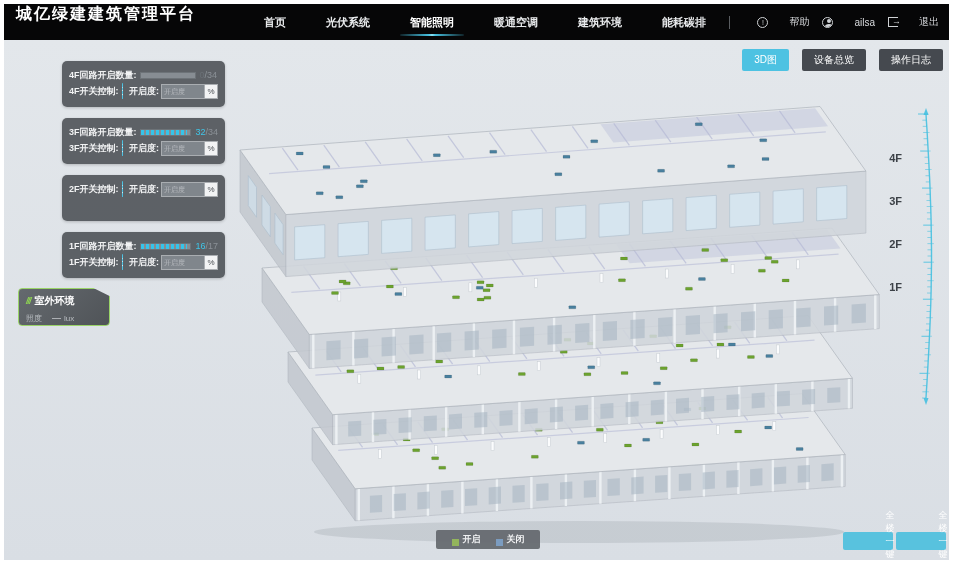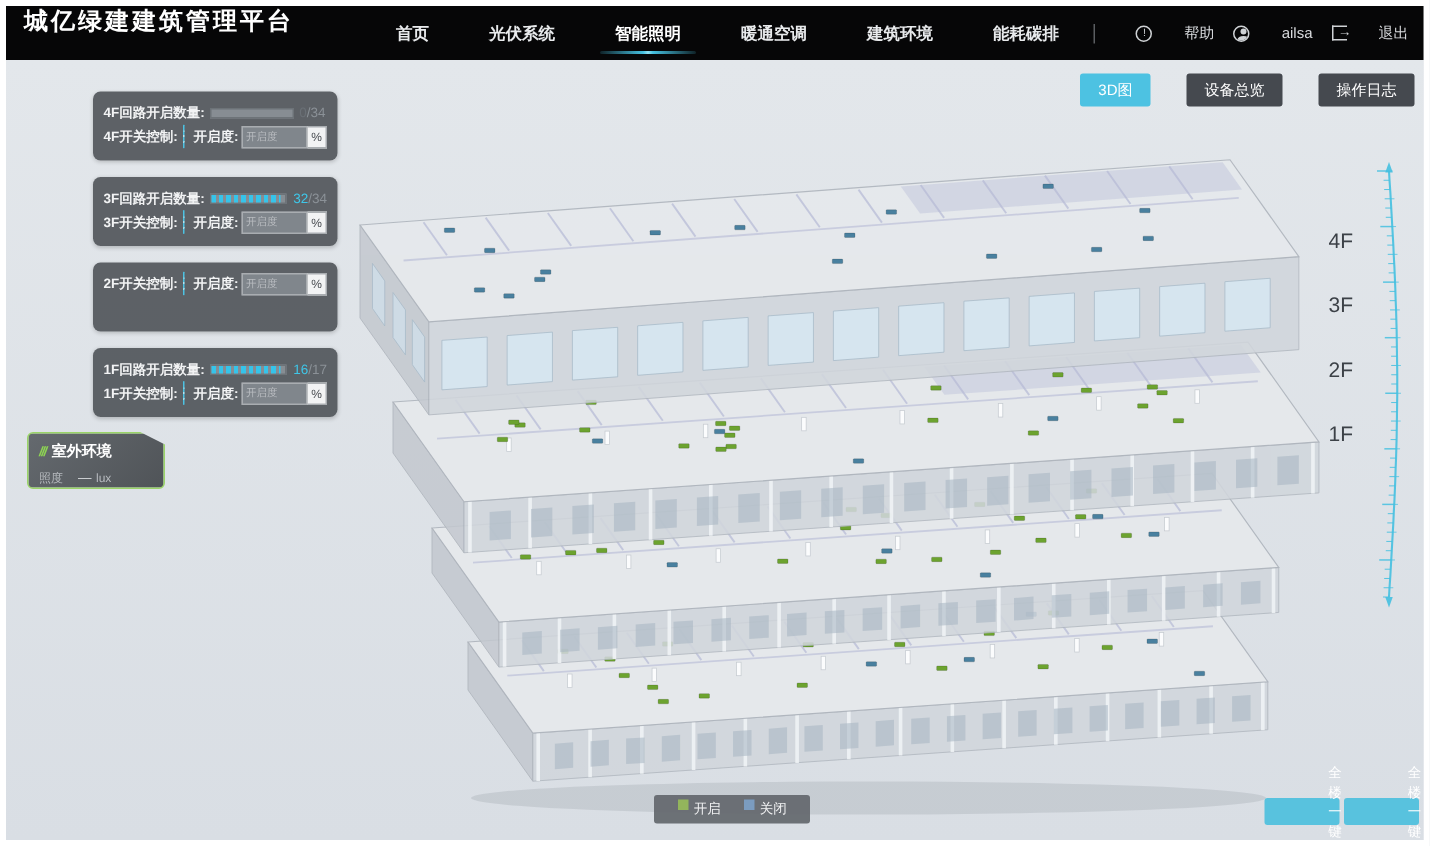--- a/index.html
+++ b/index.html
@@ -23,21 +23,21 @@
   .user-glyph::before { content:""; position:absolute; left:3.5px; top:1.5px; width:4px; height:4px; border-radius:50%; background:#cfd2d5; }
   .user-glyph::after { content:""; position:absolute; left:1.5px; top:6.5px; width:8px; height:5px; border-radius:50% 50% 0 0; background:#cfd2d5; }
   .logout-glyph { position:relative; width:10px; height:10px; border:1px solid #cfd2d5; border-right:none; margin-right:4px; }
   .logout-glyph::after { content:"\2192"; position:absolute; left:3px; top:-2px; font-size:9px; color:#cfd2d5; }
 
   
   .main { position:relative; width:945px; height:520px; background:linear-gradient(#e3e7eb, #d9dee4); overflow:hidden; }
   #building { position:absolute; left:0; top:0; }
 
   
-  .toolbar { position:absolute; top:9px; right:6px; display:flex; gap:24px; z-index:5; }
+  .toolbar { position:absolute; top:9px; right:6px; display:flex; gap:13px; z-index:5; }
   .tbtn { height:22px; padding:0 12px; font-size:10px; color:#fff; display:flex; align-items:center; justify-content:center; border:none; border-radius:2px; cursor:pointer; background:#45494f; font-family:inherit; }
   .tbtn.active { background:#4dc2e2; }
 
   
   .panels { position:absolute; left:14px; top:21px; z-index:5; }
   .fpanel { width:163px; height:46px; background:rgba(74,78,83,.88); border-radius:5px; margin-bottom:11px; padding:6px 7px 0 7px; box-shadow:0 1px 3px rgba(0,0,0,.2);margin-left:44px; }
   .prow { display:flex; align-items:center; height:16px; }
   .plabel { color:#f2f3f4; font-size:9px; font-weight:bold; white-space:nowrap; }
   .prog-track { width:56px; height:7px; background:#878d93; border:1px solid #6d7378; margin:0 4px 0 3px; }
   .prog-fill { height:100%; background:repeating-linear-gradient(90deg,#35c4ea 0 3px,#6d7artifact 0) ; }
@@ -58,26 +58,26 @@
     border:1px solid #9ad468; border-radius:4px; padding:5px 7px;
     clip-path:polygon(0 0, 82% 0, 100% 22%, 100% 100%, 0 100%); }
   .outdoor .trow { display:flex; align-items:center; }
   .slashes { color:#8fd653; font-size:9px; font-weight:bold; letter-spacing:-1px; margin-right:4px; font-style:italic; }
   .outdoor .otitle { color:#fff; font-size:10px; font-weight:bold; }
   .outdoor .mrow { display:flex; align-items:baseline; margin-top:5px; color:#b7bbbf; font-size:8px; }
   .outdoor .mval { color:#d8dbde; margin:0 3px 0 10px; font-size:9px; }
 
   
   .floor-axis { position:absolute; right:47px; top:112px; z-index:5; }
-  .faxis-label { color:#3c4147; font-size:14px; font-weight:normal; height:43px; }
+  .faxis-label { color:#3c4147; font-size:11px; font-weight:bold; height:43px; }
   #ruler { position:absolute; right:8px; top:68px; z-index:4; }
 
   
   .legend { position:absolute; left:432px; bottom:11px; width:104px; height:19px; background:rgba(99,103,108,.92); border-radius:2px; display:flex; align-items:center; justify-content:space-around; padding:0 8px; z-index:5; }
-  .litem { display:flex; align-items:flex-start; color:#f0f1f2; font-size:9px; }
+  .litem { display:flex; align-items:flex-end; color:#f0f1f2; font-size:9px;font-weight:bold; }
   .lswatch { width:7px; height:7px; margin-right:4px; display:inline-block; }
 
   
   .bbtns { position:absolute; right:3px; bottom:10px; display:flex; gap:3px; z-index:5; }
   .bbtn { width:50px; height:18px; background:#58c2de; color:#fff; font-size:9px; border:none; border-radius:2px; cursor:pointer; display:flex; align-items:center; justify-content:center; font-family:inherit;padding-left:44px; }
 </style>
 </head>
 <body>
 
 <div class="frame">

